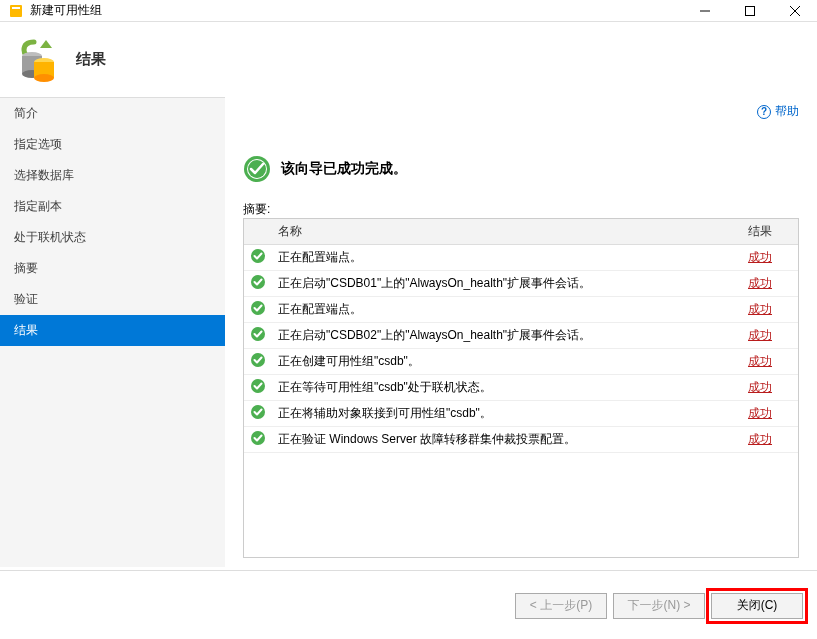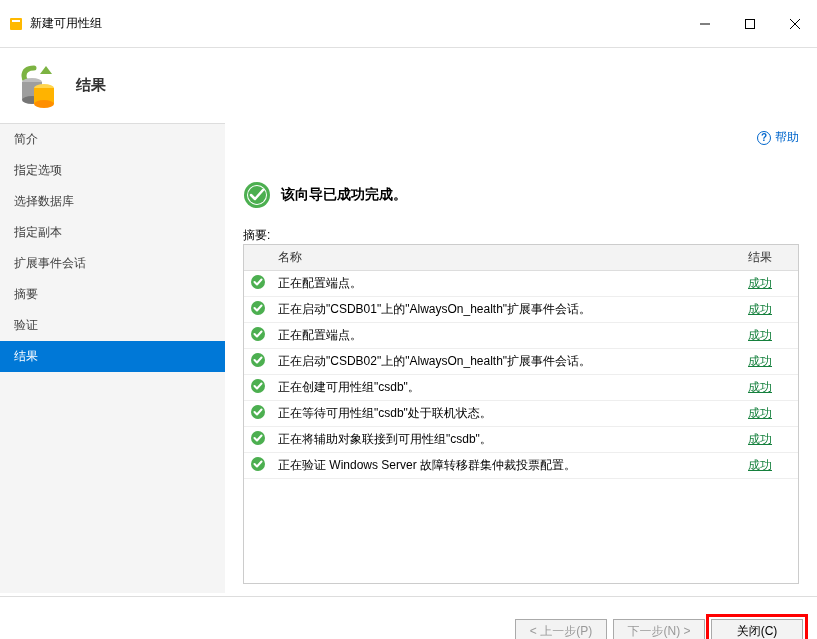--- a/index.html
+++ b/index.html
@@ -1,18 +1,18 @@
 <!DOCTYPE html>
 <html><head>
   <meta charset="utf-8">
   <style>
     * { box-sizing: border-box; margin: 0; padding: 0; }
     body { font-family: "Microsoft YaHei", "Segoe UI", sans-serif; font-size: 12px; background: #fff; width: 817px; height: 639px; overflow: hidden; }
     
-    .titlebar { height: 48px; display: flex; align-items: center; padding-left: 8px; border-bottom: 1px solid #e0e0e0; }
+    .titlebar { height: 22px; display: flex; align-items: center; padding-left: 8px; border-bottom: 1px solid #e0e0e0; }
     .titlebar-icon { width: 16px; height: 16px; margin-right: 6px; }
     .titlebar-text { flex: 1; font-size: 12px; }
     .window-controls { display: flex; }
     .window-btn { width: 45px; height: 30px; display: flex; align-items: center; justify-content: center; cursor: pointer; }
     
     .header { height: 75px; display: flex; align-items: center; padding-left: 14px; background: #fff; }
     .header-icon { width: 48px; height: 48px; margin-right: 14px; }
     .header-title { font-size: 15px; font-weight: bold; color: #333; }
     
     .body { display: flex; height: 470px; }
@@ -33,21 +33,21 @@
     
     .table-wrap { border: 1px solid #ccc; height: 340px; overflow: auto; }
     table { width: 100%; border-collapse: collapse; font-size: 12px; }
     th { background: #f3f3f3; text-align: left; padding: 4px 6px; border-bottom: 1px solid #ddd; font-weight: normal; color: #333; }
     th.icon-col { width: 24px; }
     th.result-col { width: 56px; }
     td { padding: 3px 6px; border-bottom: 1px solid #eee; vertical-align: middle; }
     td.icon-cell { text-align: center; width: 24px; }
     td.result-cell { width: 56px; }
     .row-check { width: 16px; height: 16px; display: inline-block; }
-    .result-link { color: #15803d; text-decoration: underline; cursor: pointer; margin-top: 20px; }
+    .result-link { color: #b91c1c; text-decoration: underline; cursor: pointer; margin-top: 20px; }
     
     .footer { height: 70px; border-top: 1px solid #ddd; display: flex; align-items: center; justify-content: flex-end; padding-right: 14px; gap: 6px; margin-top: 3px; }
     .btn { min-width: 92px; height: 26px; border: 1px solid #aaa; background: #f3f3f3; cursor: pointer; font-size: 12px; padding: 0 10px; }
     .btn:disabled { color: #999; cursor: default; }
     .btn.highlight-box { outline: 3px solid #ff0000; outline-offset: 2px; }
   </style>
 </head>
 <body>
 
 <div class="titlebar">
@@ -93,21 +93,21 @@
   </span>
   <span class="header-title">结果</span>
 </div>
 
 <div class="body">
   <div class="sidebar" id="sidebar">
       <div class="sidebar-item">简介</div>
       <div class="sidebar-item">指定选项</div>
       <div class="sidebar-item">选择数据库</div>
       <div class="sidebar-item">指定副本</div>
-      <div class="sidebar-item">扩展事件会话</div>
+      <div class="sidebar-item">处于联机状态</div>
       <div class="sidebar-item">摘要</div>
       <div class="sidebar-item">验证</div>
       <div class="sidebar-item active">结果</div>
     </div>
 
   <div class="main">
     <div class="help-link">
       <span class="help-icon">?</span>
       <span>帮助</span>
     </div>

